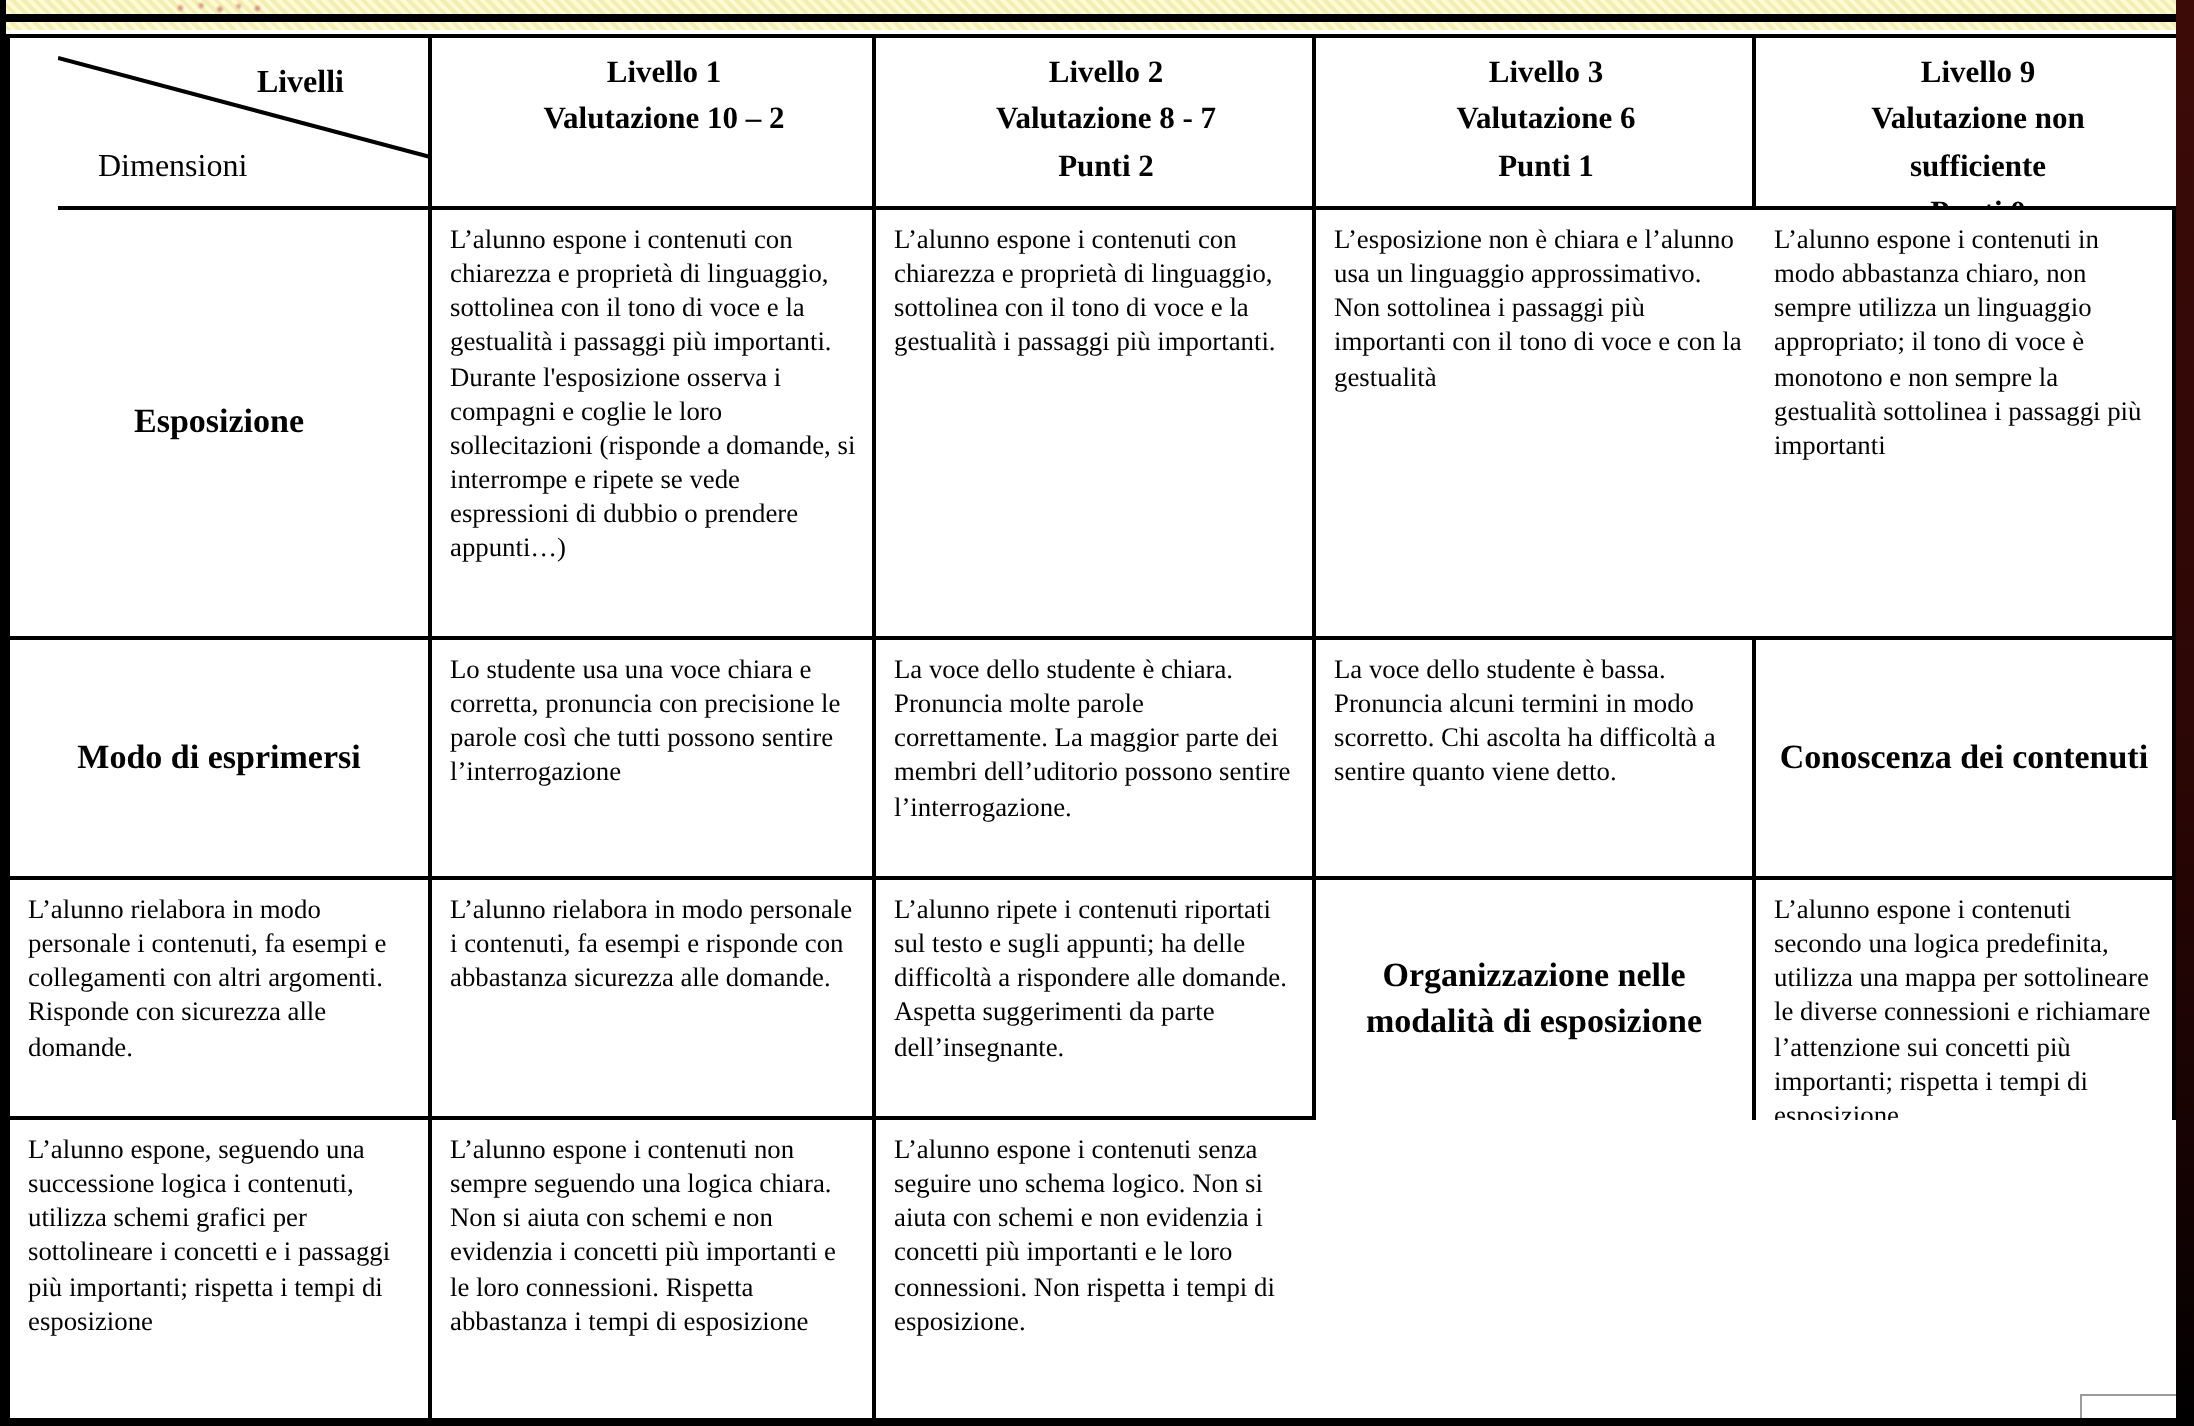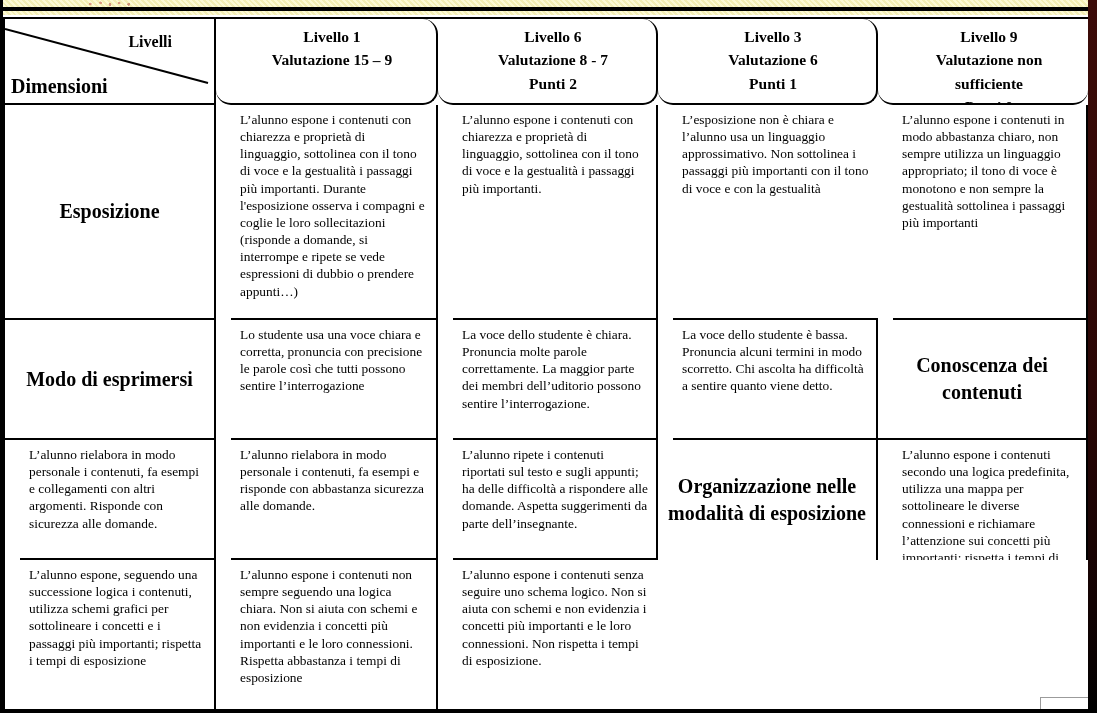--- a/index.html
+++ b/index.html
@@ -43,43 +43,41 @@
   .cell{
     border-right:2px solid #000;
     border-bottom:2px solid #000;
     box-sizing:border-box;
     overflow:hidden;
     position:relative;
   }
   .cell.last-col{border-right:none;}
   .cell.last-row{border-bottom:none;}
 
-  .corner{padding:0;}
+  .corner{padding:0;margin-left:24px;}
   .corner svg{position:absolute;left:0;top:0;}
   .corner .lbl-top{position:absolute;top:14px;right:42px;font-weight:bold;font-size:16px;}
-  .corner .lbl-bottom{position:absolute;top:56px;left:6px;font-weight:bold;font-size:20px;}
+  .corner .lbl-bottom{position:absolute;top:56px;left:20px;font-weight:normal;font-size:16px;}
 
   .head{
     text-align:center;font-weight:bold;font-size:15.5px;line-height:1.5;
     padding:6px 10px 0 22px;
-    border-radius:15px;
   }
   .head span{display:block;}
 
   .rowlabel{
     display:flex;align-items:center;justify-content:center;
-    text-align:center;font-weight:bold;font-size:20px;line-height:1.35;
+    text-align:center;font-weight:bold;font-size:17px;line-height:1.35;
     padding:0 4px;
   }
 
   .body{
     font-size:13.4px;line-height:1.28;
     padding:6px 7px 0 9px;
     text-align:left;
-    margin-left:15px;
   }
 </style>
 </head>
 <body>
 
 <div class="top-band">
   <div class="faint-marks"></div>
   <div class="top-band-line"></div>
 </div>
 <div class="edge-left"></div>
@@ -92,24 +90,24 @@
   <div class="cell corner">
     <svg width="209" height="84">
       <line x1="0" y1="10" x2="203" y2="64" stroke="#000" stroke-width="2"></line>
     </svg>
     <span class="lbl-top">Livelli</span>
     <span class="lbl-bottom">Dimensioni</span>
   </div>
 
   <div class="cell head">
     <span>Livello 1</span>
-    <span>Valutazione 15 – 9</span>
+    <span>Valutazione 10 – 2</span>
   </div>
   <div class="cell head">
-    <span>Livello 6</span>
+    <span>Livello 2</span>
     <span>Valutazione 8 - 7</span>
     <span>Punti 2</span>
   </div>
   <div class="cell head">
     <span>Livello 3</span>
     <span>Valutazione 6</span>
     <span>Punti 1</span>
   </div>
   <div class="cell head last-col">
     <span>Livello 9</span>

